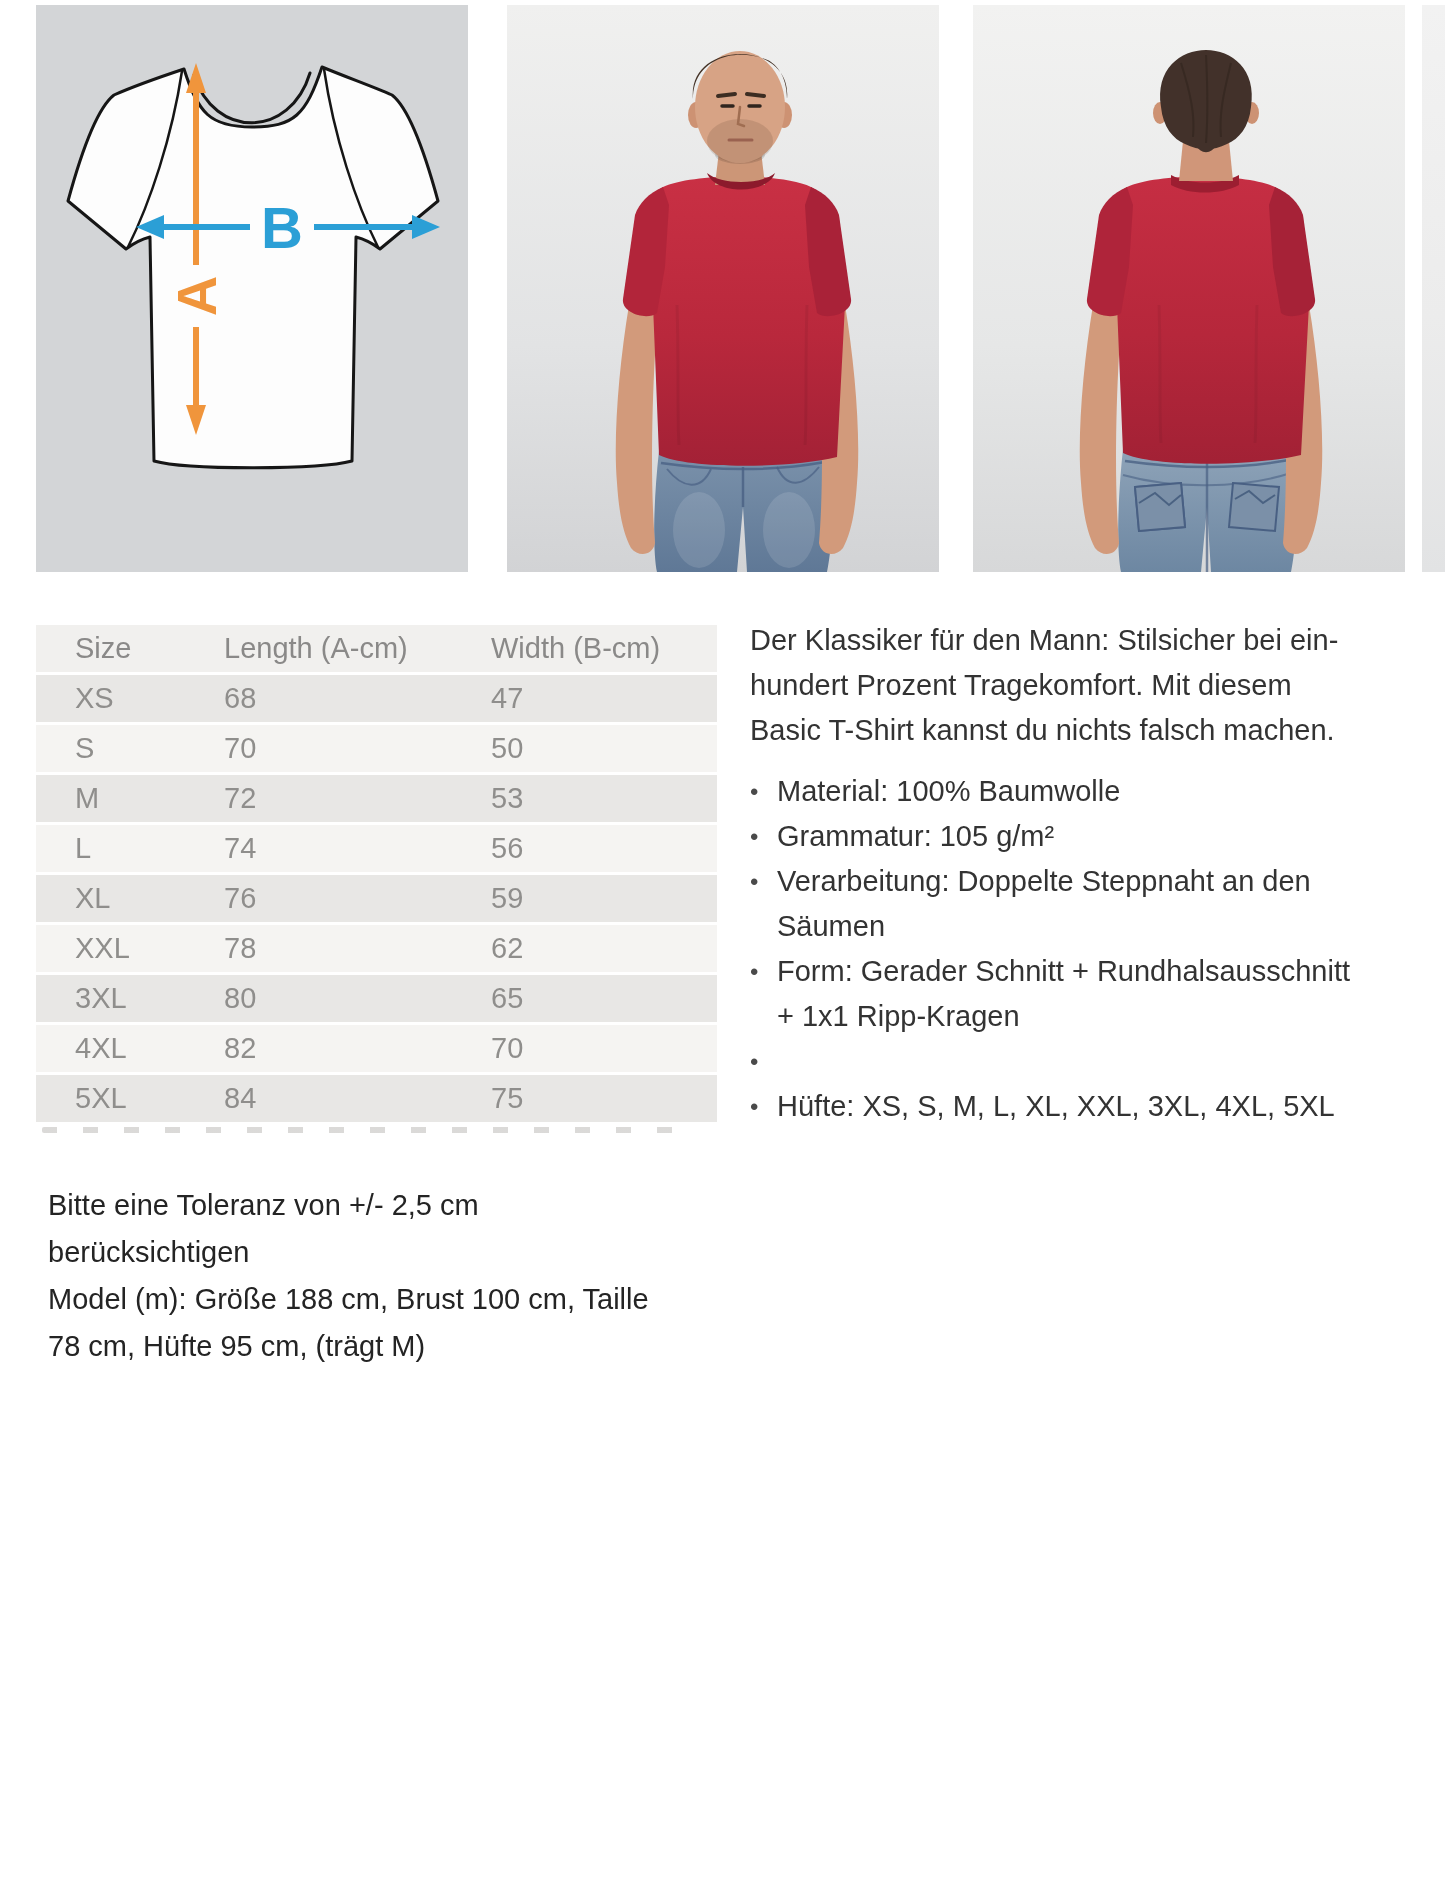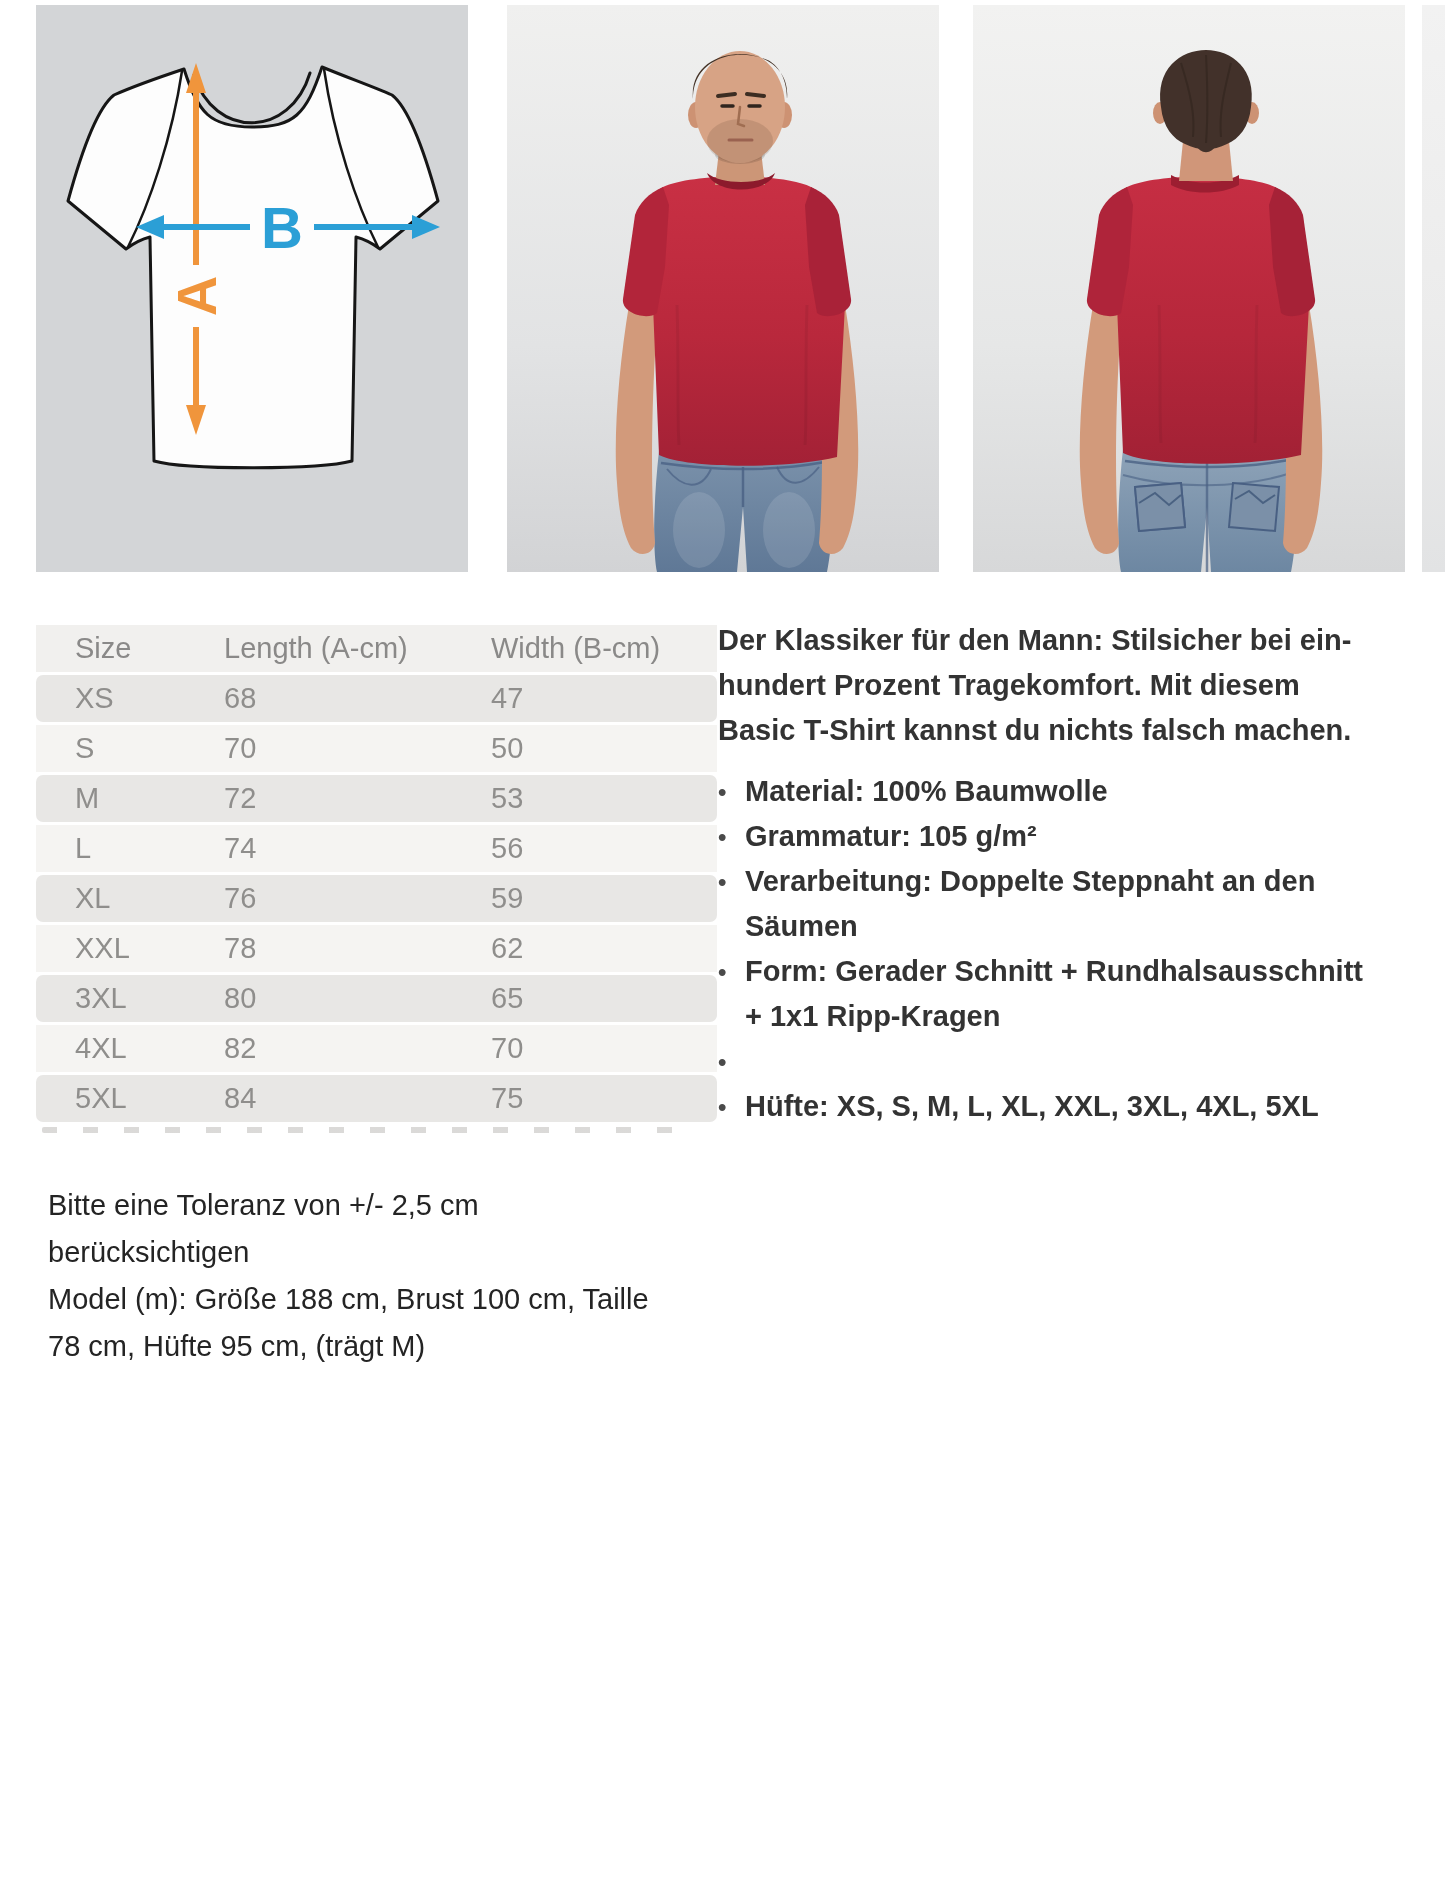--- a/index.html
+++ b/index.html
@@ -17,32 +17,32 @@
 
   
   .size-table { position:absolute; left:36px; top:625px; width:681px; }
   .trow {
     display:grid; grid-template-columns:188px 267px 1fr;
     height:47px; margin-bottom:3px; align-items:center;
     font-size:29px; color:#8f8e8c;
   }
   .trow .c1 { padding-left:39px; }
   .trow.thead { background:#f1f0ee; color:#8a8988; }
-  .trow.dark  { background:#e8e7e5;border-radius:7px; }
+  .trow.dark  { background:#e8e7e5; }
   .trow.light { background:#f5f4f2; }
 
   .artifact {
     position:absolute; left:42px; top:1127px; width:636px; height:6px;
     background:repeating-linear-gradient(90deg,#bdbbb8 0 15px, transparent 15px 41px);
     opacity:.55; border-radius:2px;
   }
 
   
-  .description { position:absolute; left:718px; top:618px; width:682px; color:#333333;
-                 font-size:29px; line-height:45px;font-weight:bold; }
+  .description { position:absolute; left:750px; top:618px; width:682px; color:#333333;
+                 font-size:29px; line-height:45px; }
   .intro { white-space:pre-line; margin:0 0 16px 0; }
   .bullet { display:flex; align-items:flex-start; }
   .bullet .dot { flex:0 0 27px; width:27px; color:#4a4a4a; font-size:24px; line-height:45px; }
   .bullet .btext { white-space:pre-line; }
 
   
   .footer { position:absolute; left:48px; top:1182px; width:640px;
             font-size:29px; line-height:47px; color:#242424; }
   .model-label { font-weight:normal; }
   .model-details { white-space:pre-line; }

